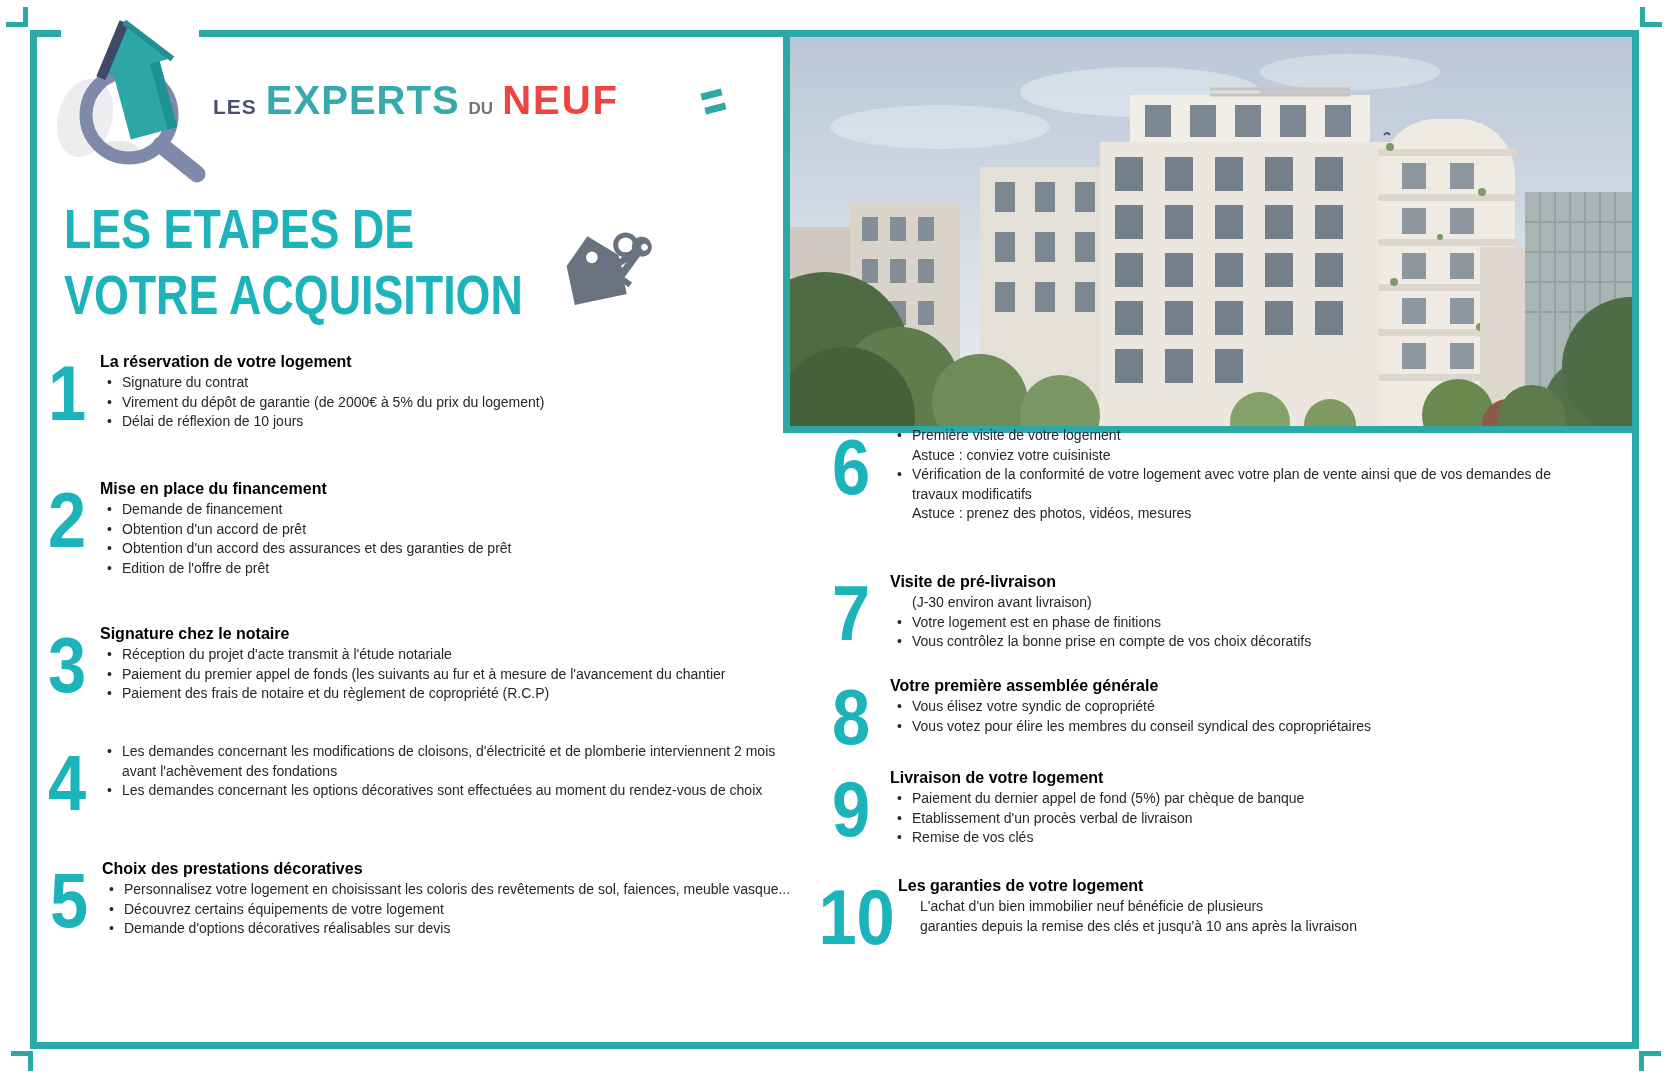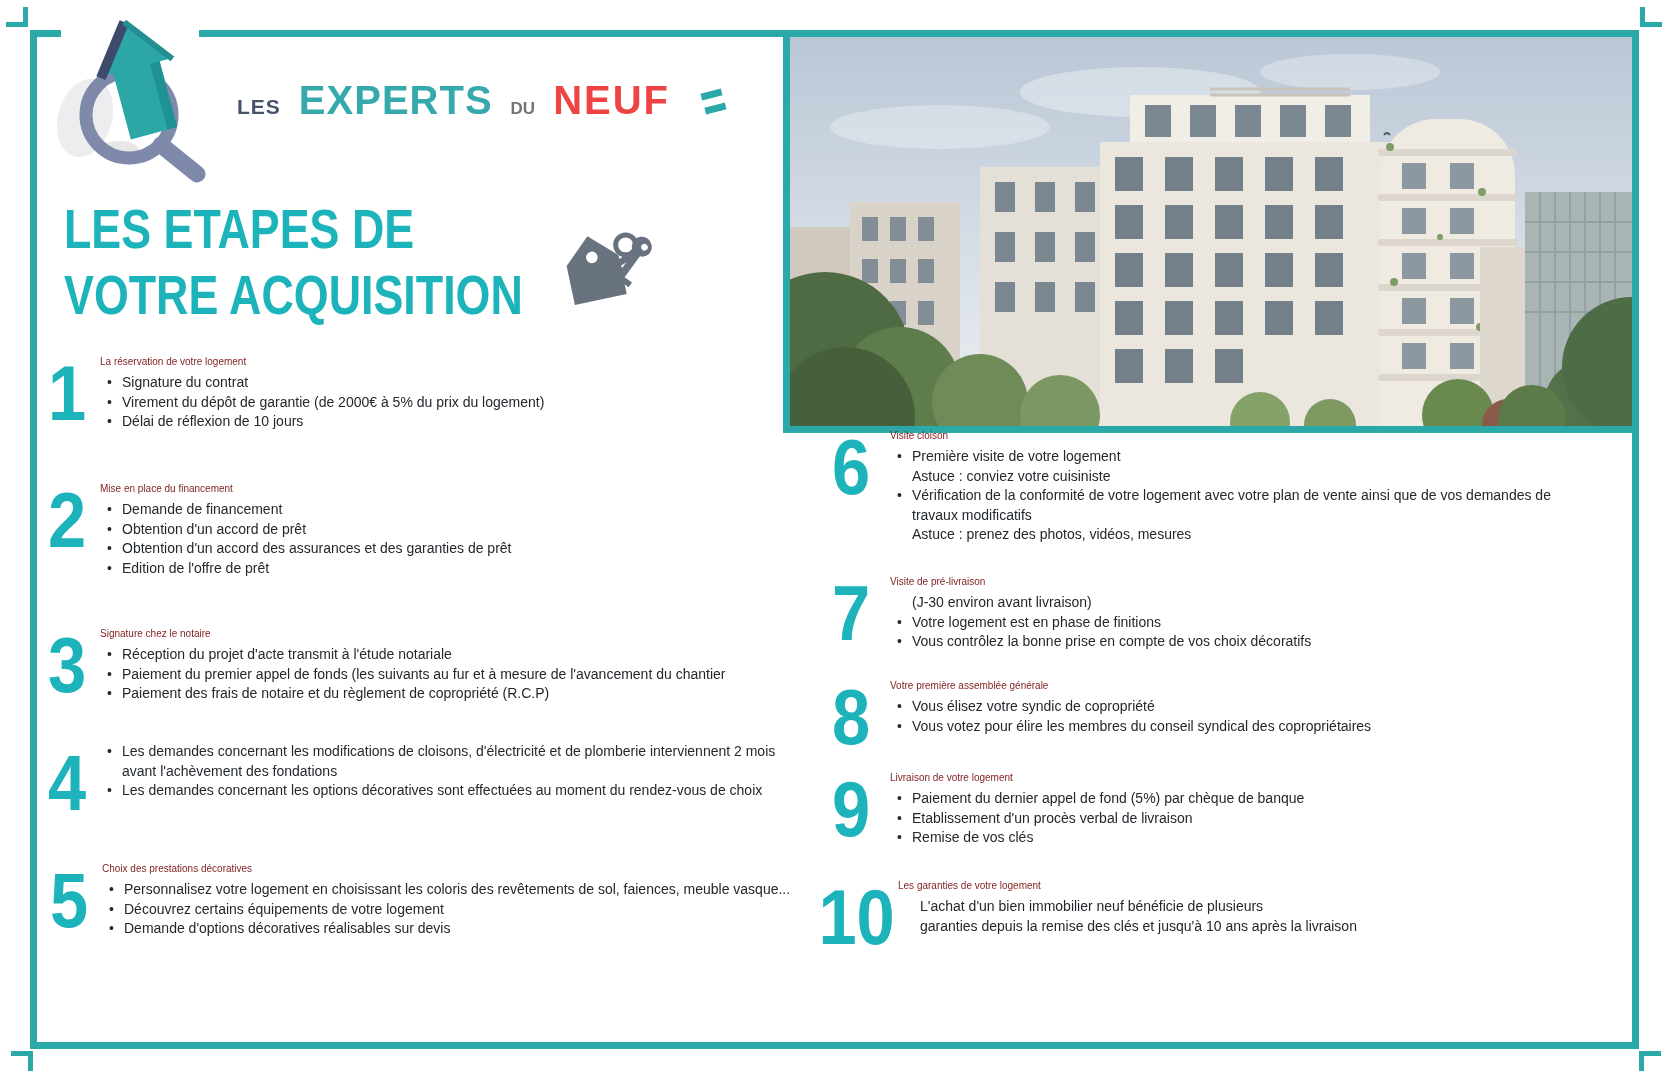--- a/index.html
+++ b/index.html
@@ -15,21 +15,21 @@
   .c-tr{right:7px;top:7px;border-left-width:5px;border-bottom-width:5px;}
   .c-bl{left:11px;bottom:9px;border-right-width:5px;border-top-width:5px;}
   .c-br{right:8px;bottom:9px;border-left-width:5px;border-top-width:5px;}
 
   .dash{position:absolute;background:#2BA8A8;width:21px;height:7px;transform:rotate(-14deg);}
   .d1{left:701px;top:91px;}
   .d2{left:705px;top:105px;}
 
   
   .logo-mark{position:absolute;left:55px;top:0px;width:160px;height:185px;}
-  .logo-text{position:absolute;left:213px;top:78px;display:flex;align-items:baseline;gap:18px;white-space:nowrap;margin-left:24px;}
+  .logo-text{position:absolute;left:213px;top:78px;display:flex;align-items:baseline;gap:9px;white-space:nowrap;}
   .lg-les{font-size:21px;font-weight:bold;color:#46536B;letter-spacing:1px;}
   .lg-experts{font-size:40px;font-weight:bold;color:#35A9AC;letter-spacing:1px;}
   .lg-du{font-size:17px;font-weight:bold;color:#737373;}
   .lg-neuf{font-size:40px;font-weight:bold;color:#ef4444;letter-spacing:2px;}
 
   
   .title{position:absolute;left:64px;top:196px;margin:0;font-size:56px;font-weight:bold;
          color:#1CB3BA;line-height:66px;white-space:nowrap;transform:scaleX(.8);transform-origin:left top;}
 
   .keys-icon{position:absolute;left:556px;top:222px;width:116px;height:88px;}
@@ -39,21 +39,21 @@
          border:7px solid #2BA8A8;box-sizing:border-box;background:#dfe6ec;}
   .photo svg{display:block;width:842px;height:389px;}
 
   
   .step{position:absolute;display:flex;}
   .step-number{flex:none;width:46px;text-align:center;font-size:78px;font-weight:bold;
                color:#1CB3BA;line-height:.85;margin-top:8px;transform:scaleX(.88);transform-origin:center top;}
   .step.right .step-number{width:58px;}
   .step.s10 .step-number{width:74px;}
   .step-body{margin-left:10px;flex:1;}
-  .step-title{font-size:10px;font-weight:normal;line-height:20px;color:#7f1d1d;margin-bottom:1px;}
+  .step-title{font-size:16px;font-weight:bold;line-height:20px;color:#000000;margin-bottom:1px;}
   .line{font-size:14px;line-height:19.5px;color:#23282d;}
   .line.bullet{display:flex;}
   .dot{flex:none;width:15px;margin-left:7px;text-align:left;}
   .line.plain{padding-left:22px;}
 
   .s1{left:44px;top:352px;width:750px;}
   .s2{left:44px;top:479px;width:750px;}
   .s3{left:44px;top:624px;width:760px;}
   .s4{left:44px;top:742px;width:750px;}
   .s5{left:46px;top:859px;width:750px;}
@@ -362,21 +362,20 @@
           </div>
           <div class="line bullet">
             <span class="dot">•</span>
             <span class="txt">Demande d'options décoratives réalisables sur devis</span>
           </div>
         </div>
       </div>
       <div class="step s6 right">
         <div class="step-number">6</div>
         <div class="step-body">
-          <div class="step-title">Visite cloison</div>
           <div class="line bullet">
             <span class="dot">•</span>
             <span class="txt">Première visite de votre logement</span>
           </div>
           <div class="line plain"><span class="txt">Astuce : conviez votre cuisiniste</span></div>
           <div class="line bullet">
             <span class="dot">•</span>
             <span class="txt">Vérification de la conformité de votre logement avec votre plan de vente ainsi que de vos demandes de travaux modificatifs</span>
           </div>
           <div class="line plain"><span class="txt">Astuce : prenez des photos, vidéos, mesures</span></div>

